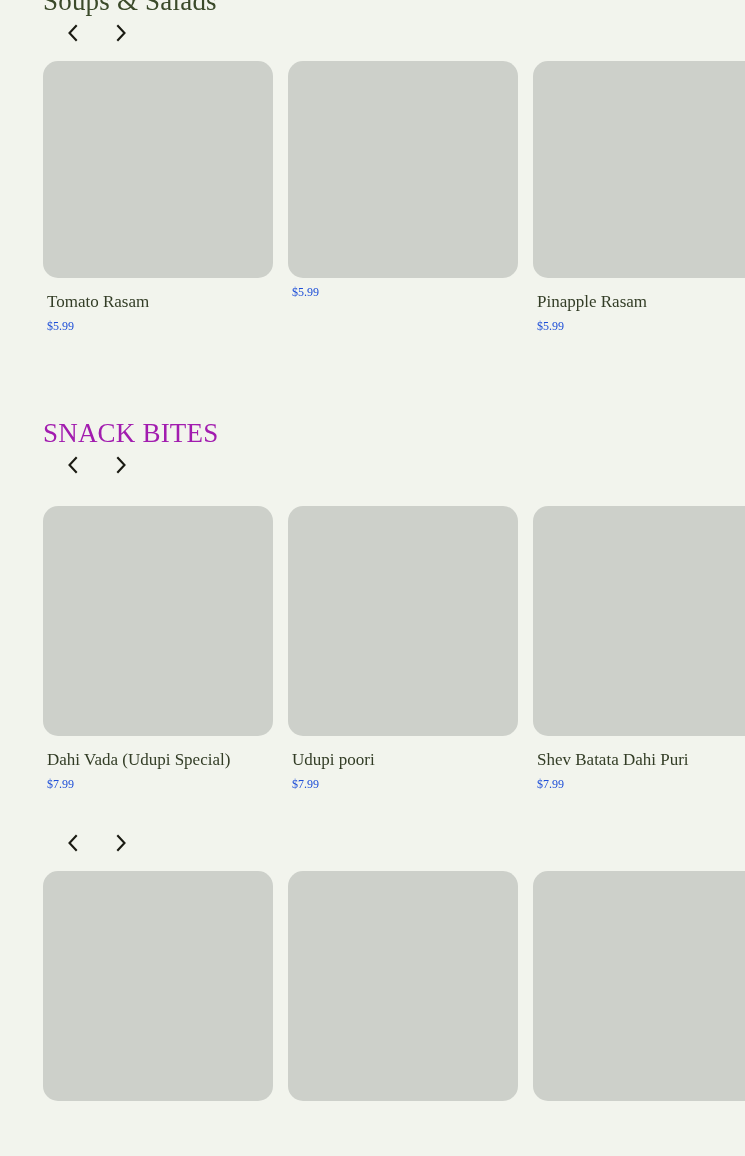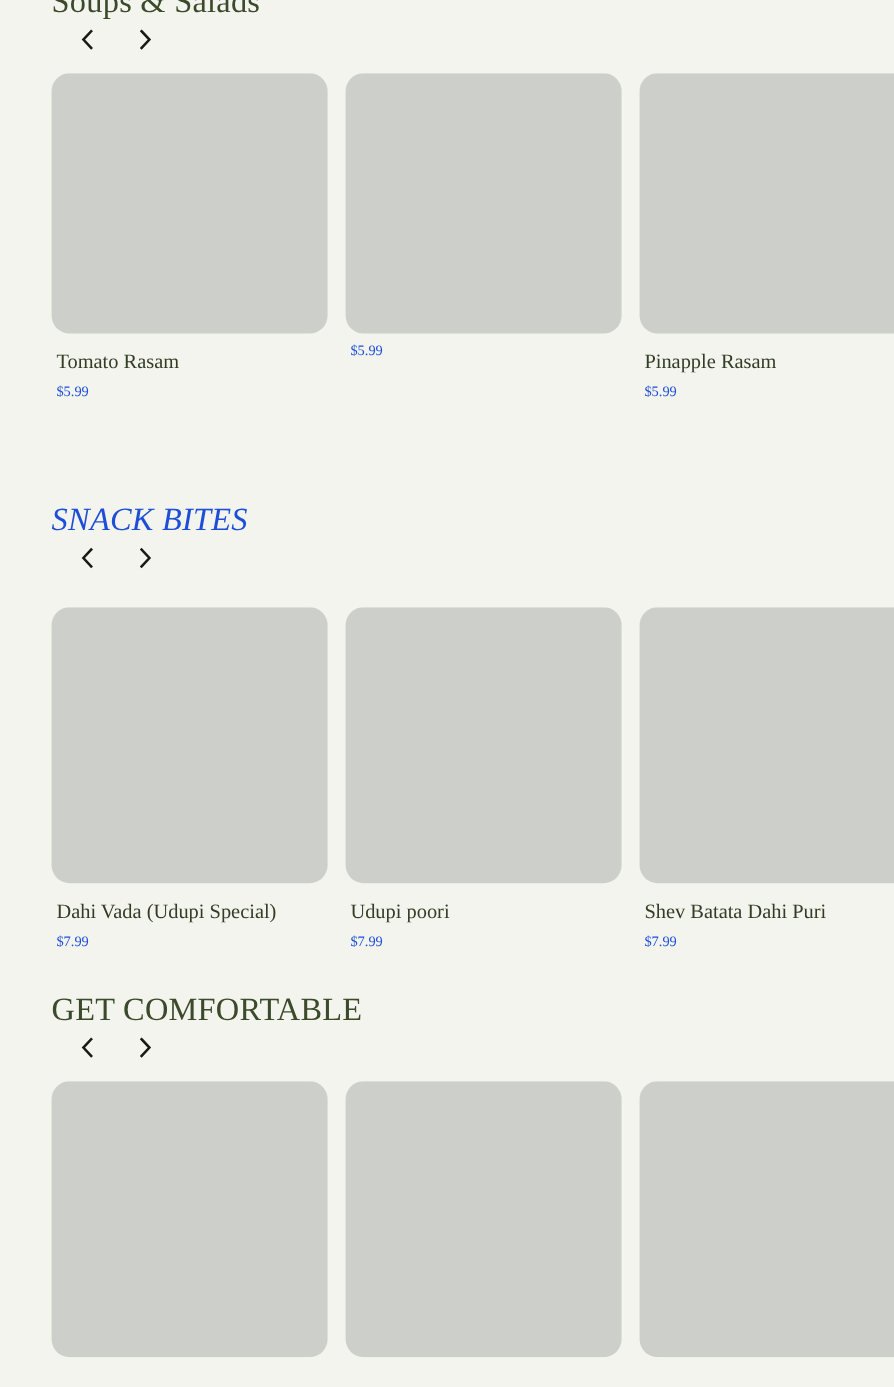--- a/index.html
+++ b/index.html
@@ -33,21 +33,21 @@
     margin: 0;
     padding: 0 0 0 43px;
     font-family: "Liberation Serif", "DejaVu Serif", serif;
     font-weight: 400;
     font-size: 27px;
     line-height: 30px;
     letter-spacing: 0.2px;
     white-space: nowrap;
   }
   .title-green { color: #3b4a2a; }
-  .title-dark  { color: #1d4ed8; font-style: italic; }
+  .title-dark  { color: #a21caf; }
 
   
   .arrows {
     position: relative;
     height: 34px;
     padding-left: 43px;
   }
   .arrow-btn {
     position: absolute;
     top: 0;
@@ -197,21 +197,20 @@
         <div class="card">
           <div class="thumb thumb-lg"></div>
           <div class="card-name">Shev Batata Dahi Puri</div>
           <div class="card-price">$7.99</div>
         </div>
       </div>
     </div>
   </section>
 
   <section class="section" id="sec-comfort">
-    <h2 class="section-title title-green">GET COMFORTABLE</h2>
 
     <div class="arrows">
       <button class="arrow-btn arrow-prev">
         <span>
           <svg width="16" height="18" viewBox="0 0 16 18">
               <path d="M11 2 L4.5 9 L11 16"></path>
             </svg>
         </span>
       </button>
       <button class="arrow-btn arrow-next">

